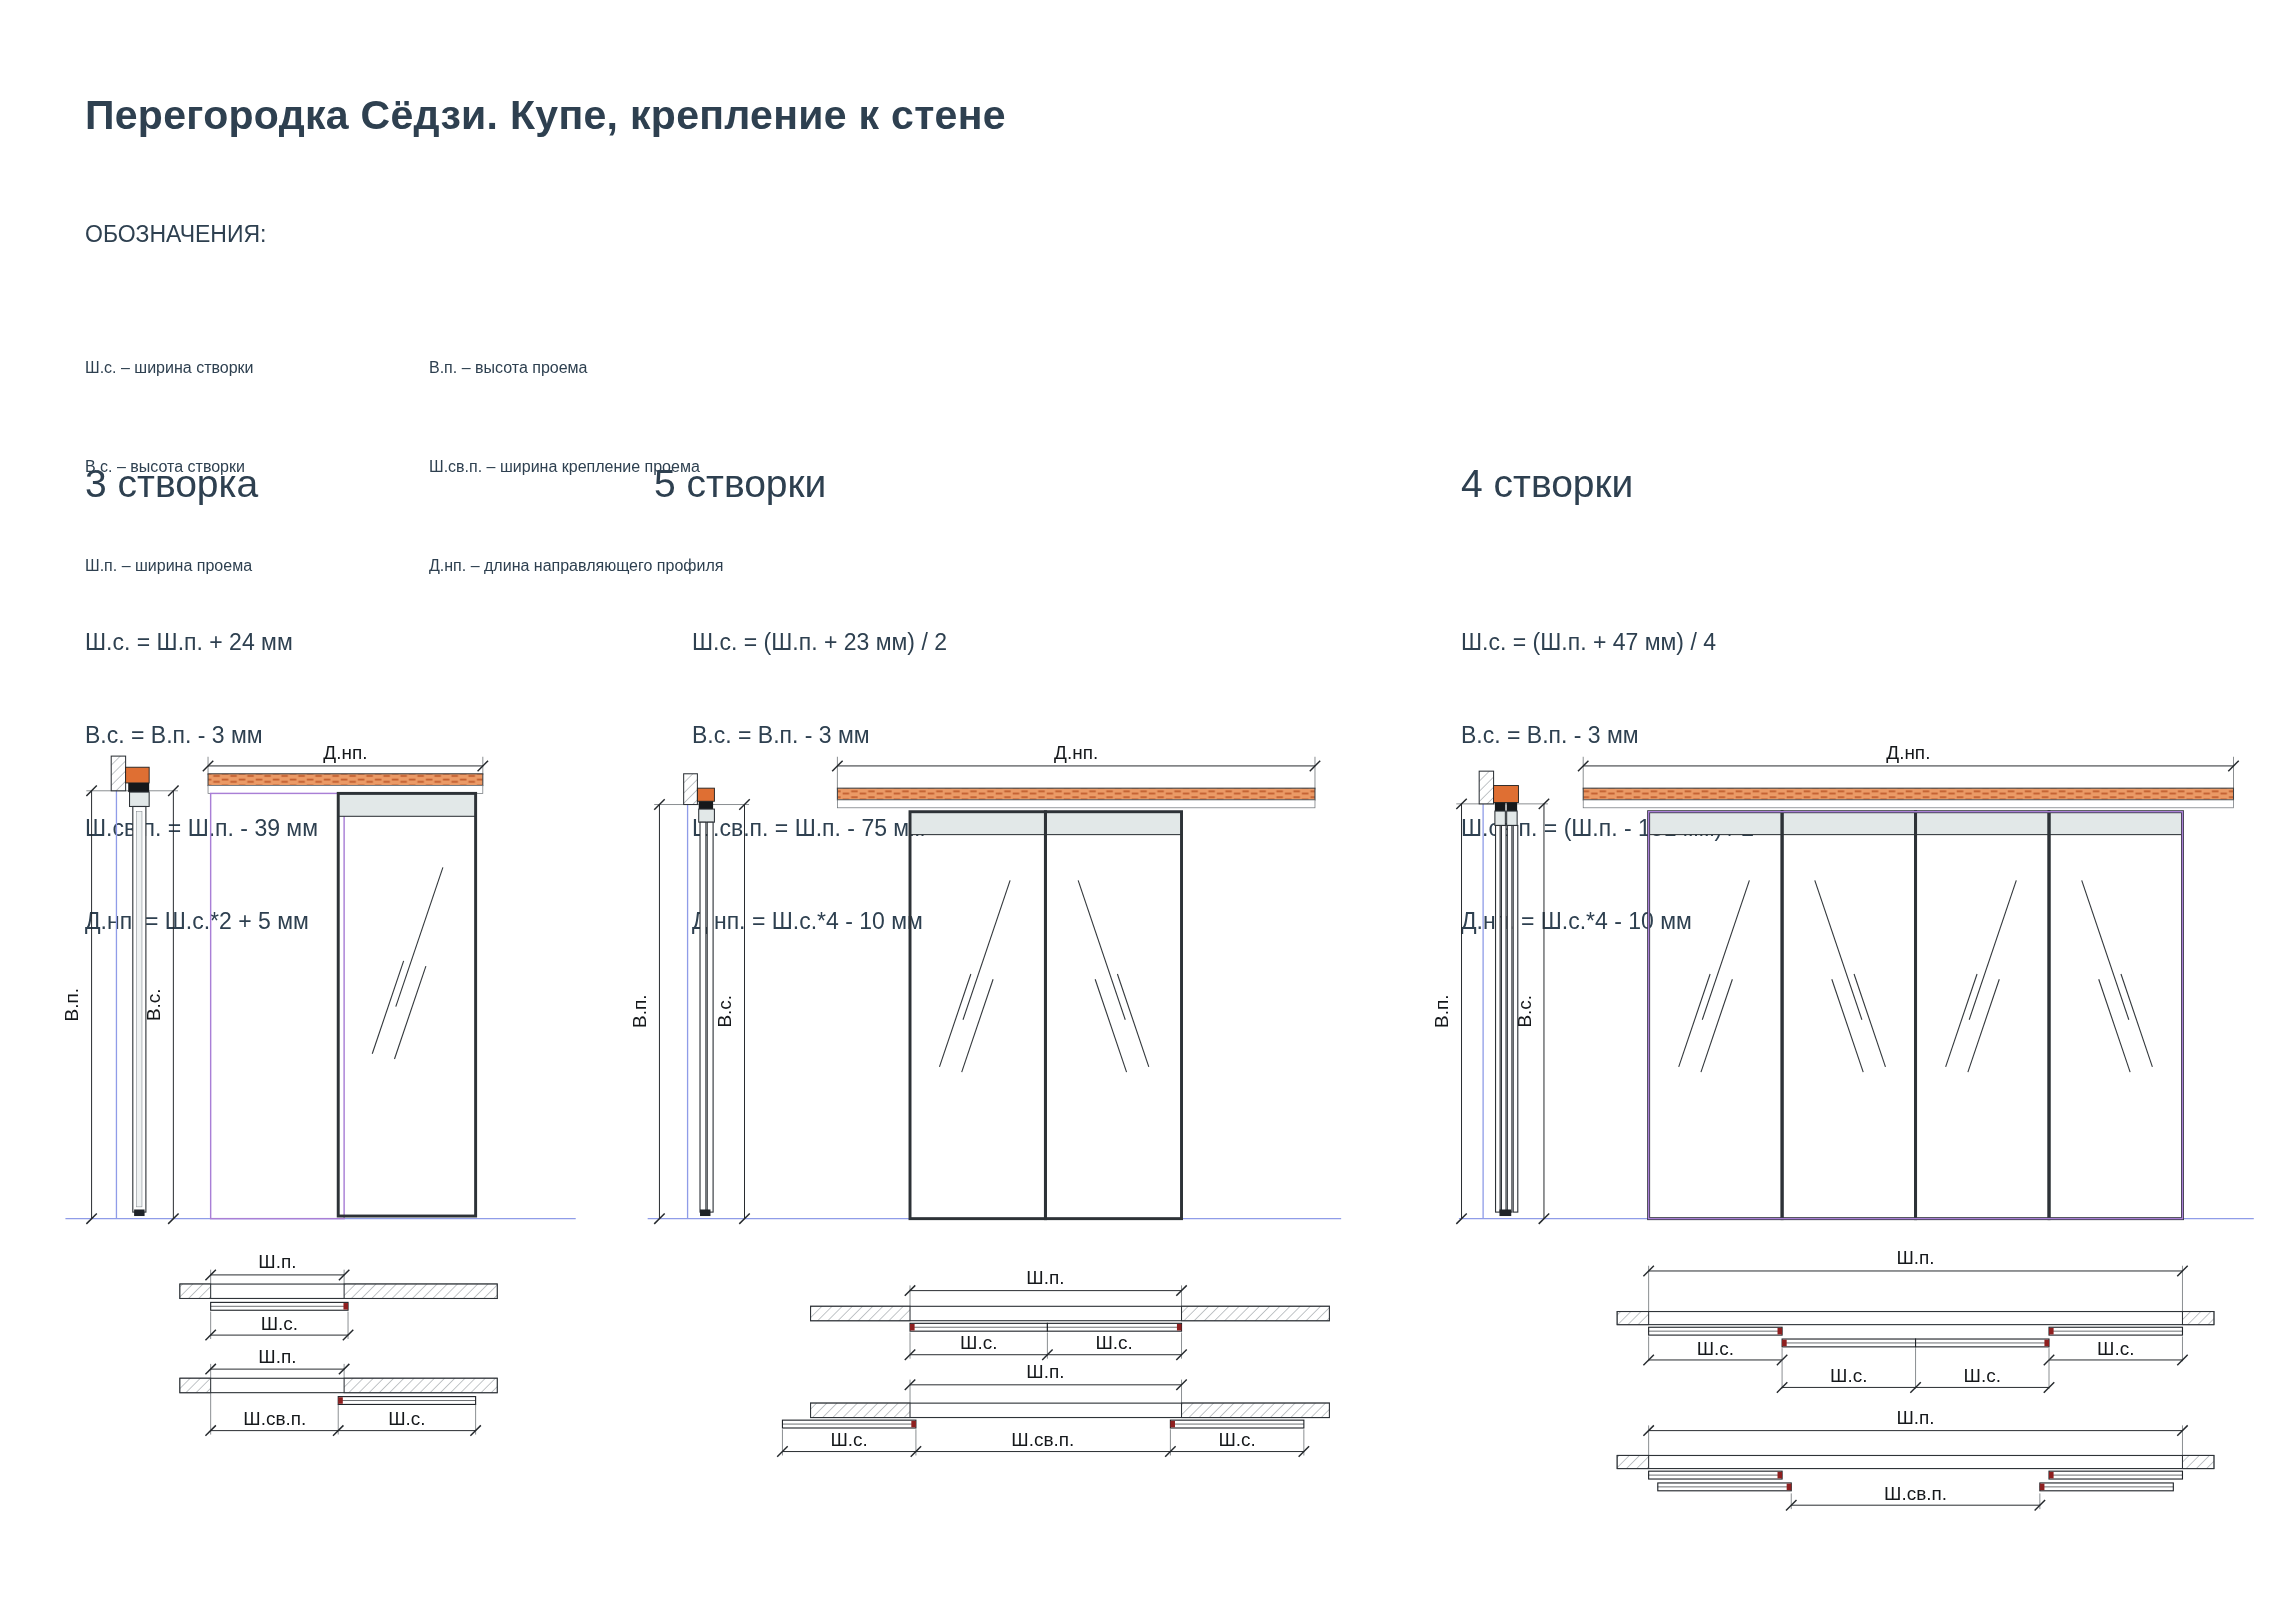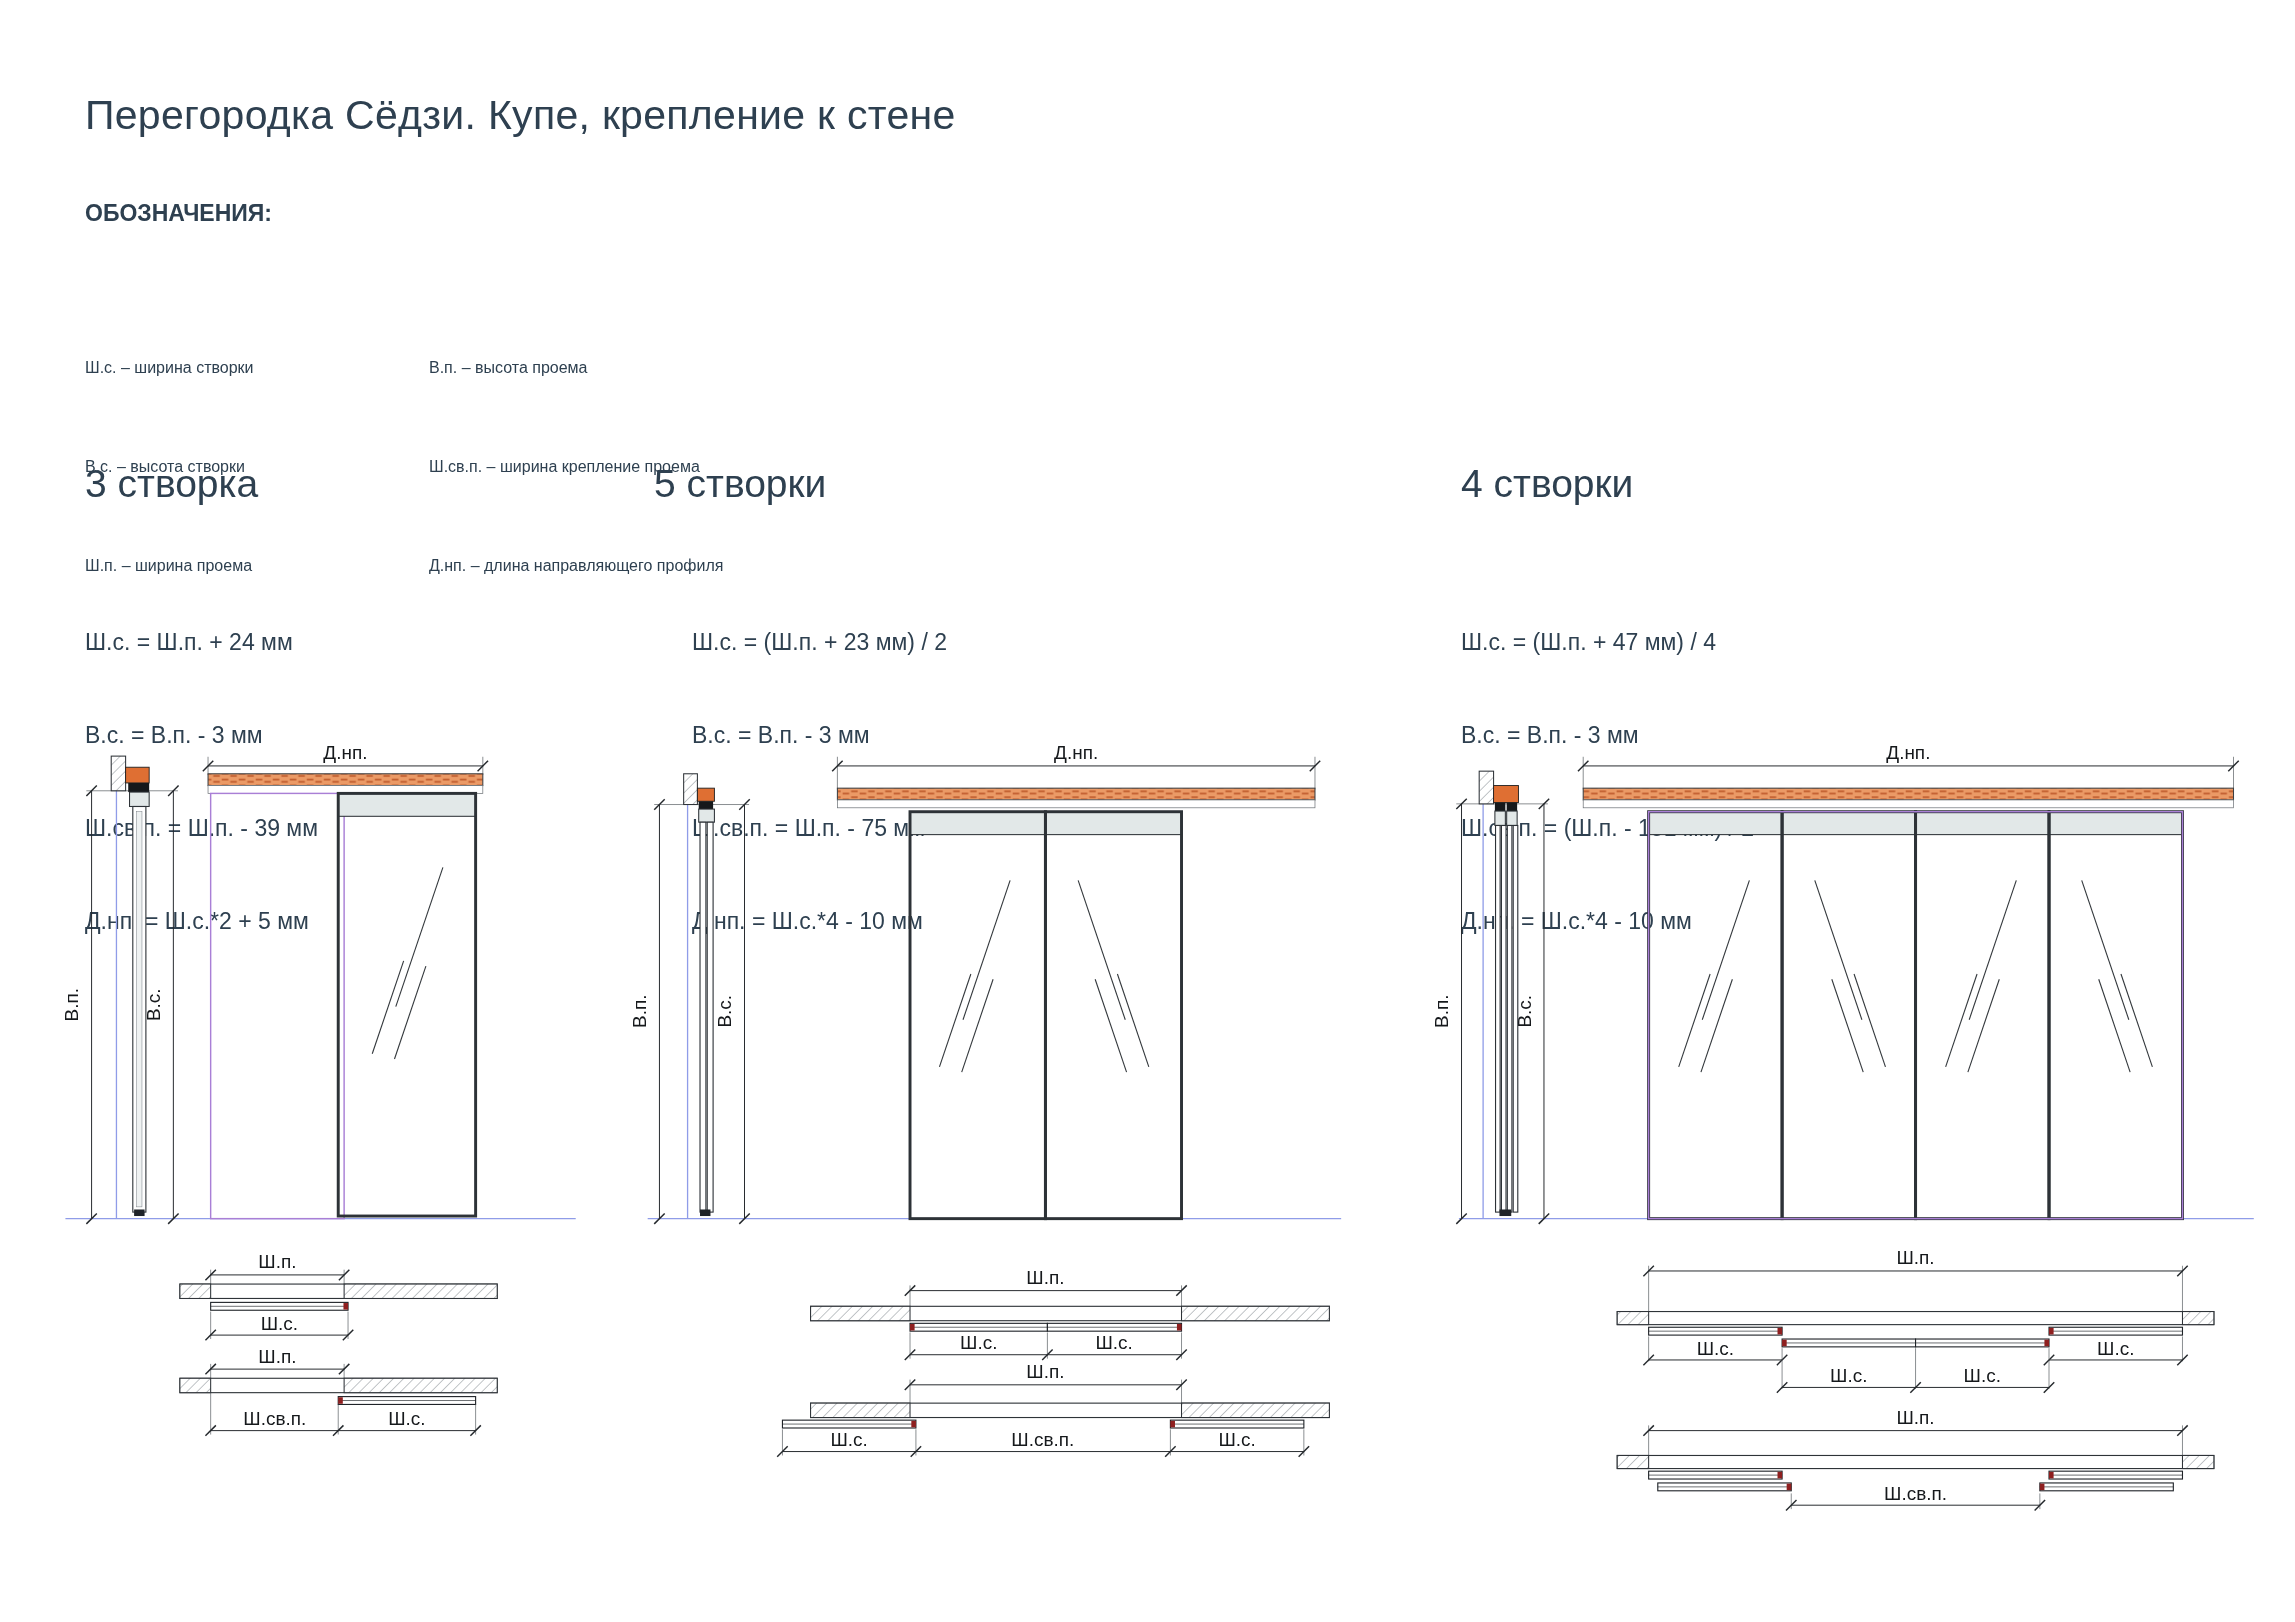--- a/index.html
+++ b/index.html
@@ -2,22 +2,22 @@
 <html style="font-size:10.5px"><head>
 <meta charset="utf-8">
 <style>
   html,body{margin:0;padding:0}
   body{
     width:2295px;height:1623px;position:relative;overflow:hidden;
     background:#ffffff;color:#2e4050;
     font-family:"Liberation Sans",sans-serif;
   }
   .abs{position:absolute}
-  .title{left:85px;top:92px;font-size:41px;font-weight:400;letter-spacing:0.3px}
-  .legend-h{left:85px;top:200px;font-size:23px;font-weight:700}
+  .title{left:85px;top:92px;font-size:41px;font-weight:700;letter-spacing:0.3px}
+  .legend-h{left:85px;top:221px;font-size:23px;font-weight:400}
   .lcol{font-size:16px;line-height:33px;white-space:pre}
   .lcol1{left:85px;top:285px}
   .lcol2{left:429px;top:285px}
   .sech{font-size:39px;font-weight:500}
   .sech1{left:85px;top:462px}
   .sech2{left:654px;top:462px}
   .sech4{left:1461px;top:462px}
   .fml{font-size:23px;line-height:31px;white-space:pre}
   .fml1{left:85px;top:565px}
   .fml2{left:692px;top:565px}

